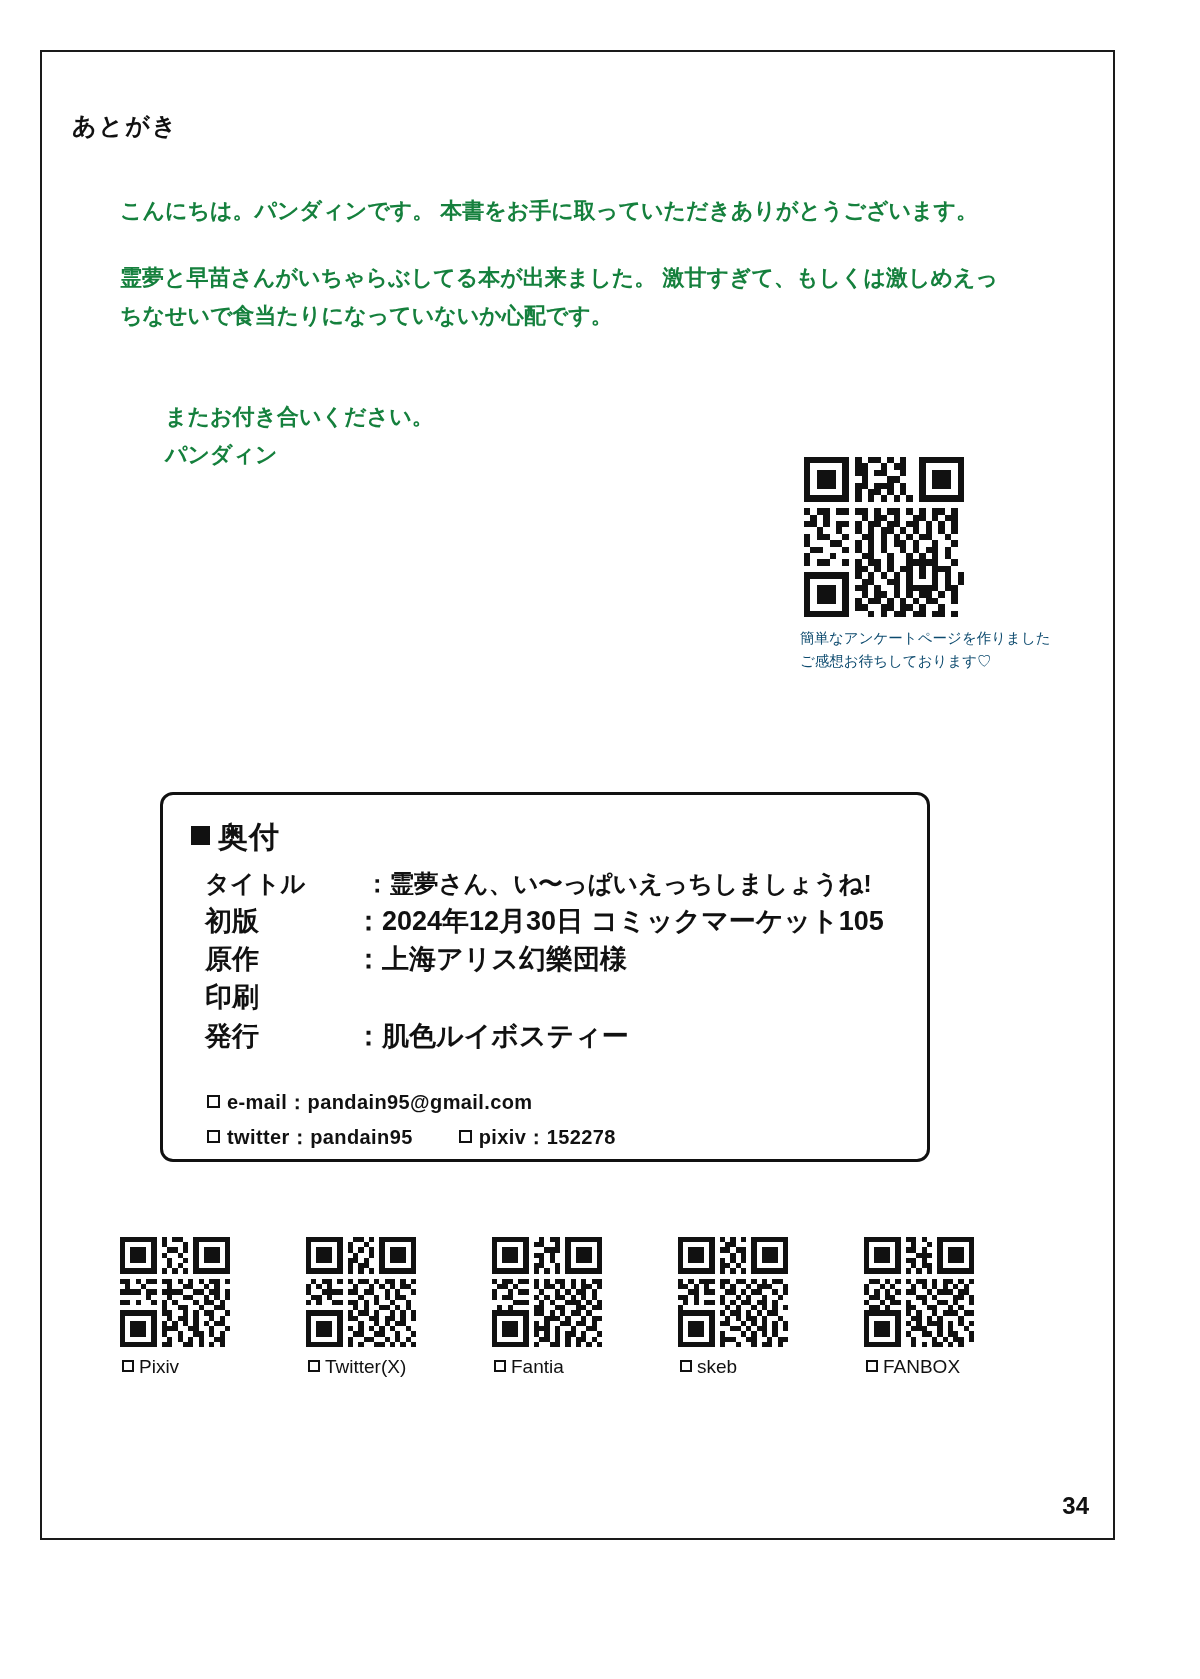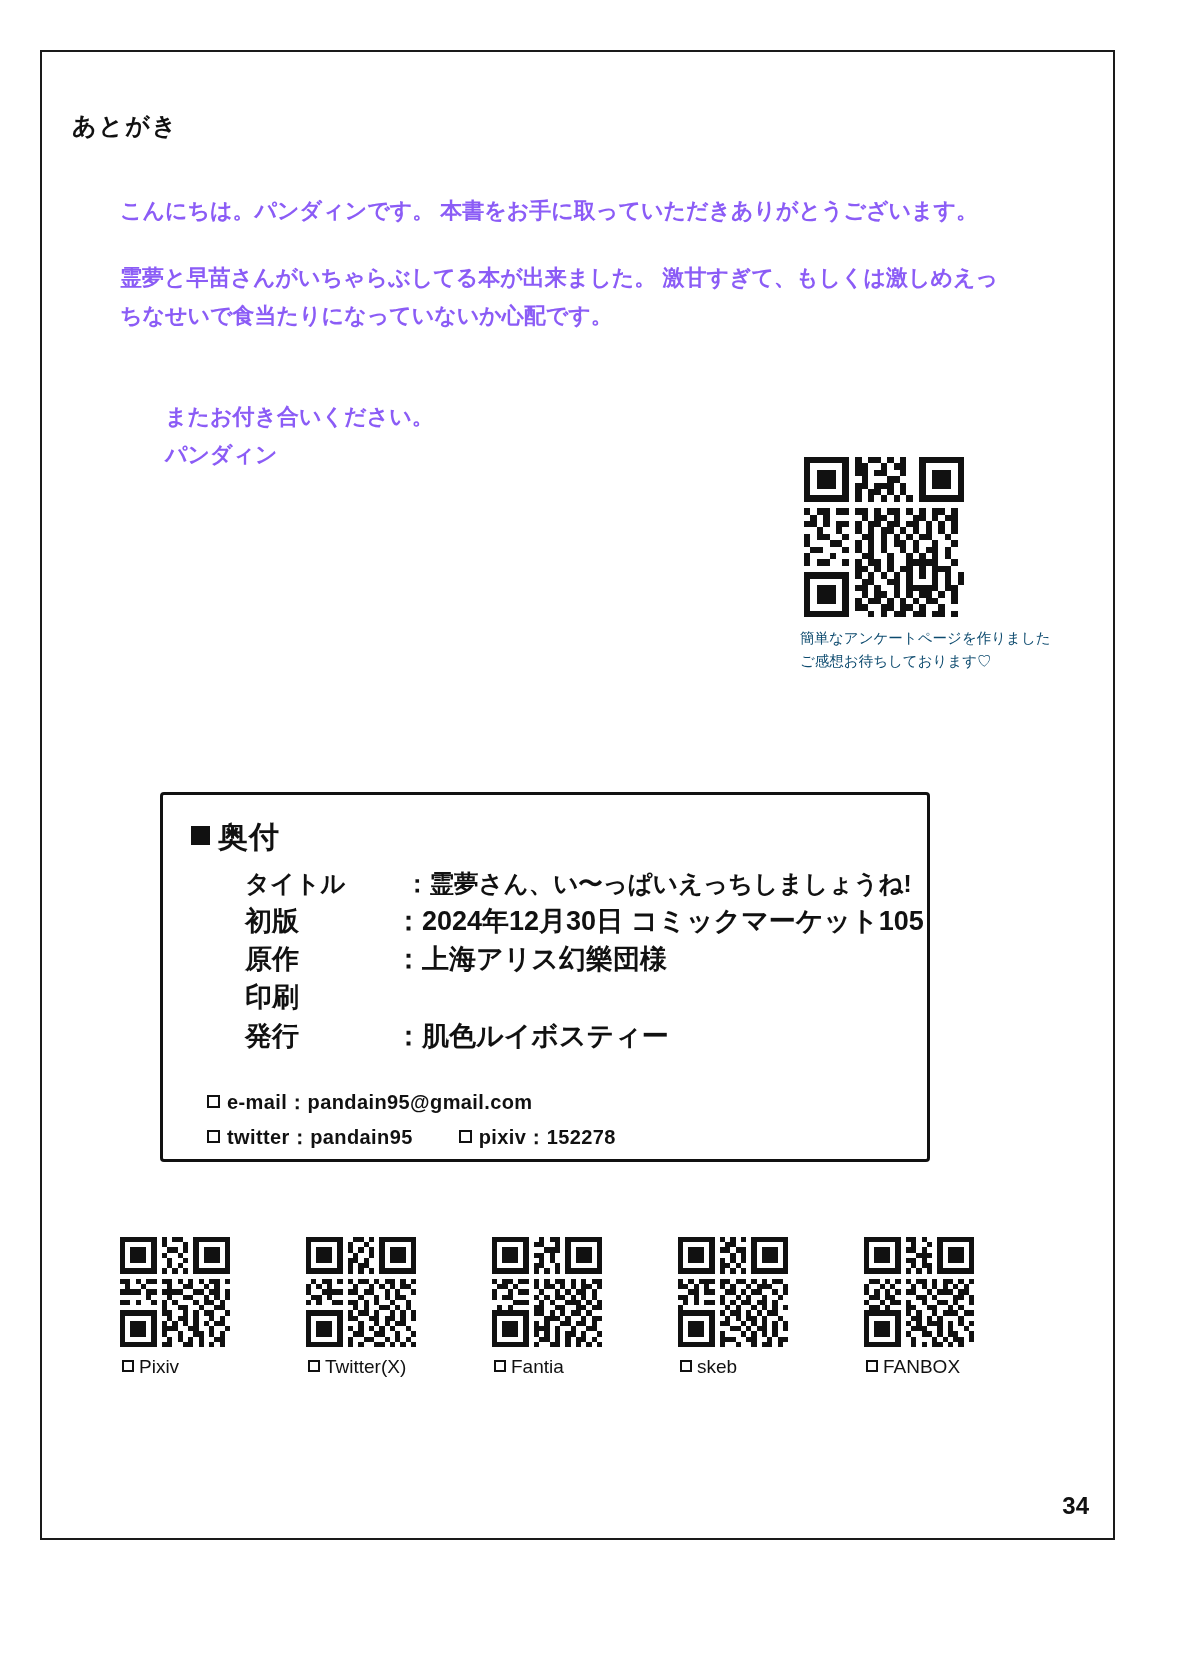--- a/index.html
+++ b/index.html
@@ -36,21 +36,21 @@
     color: #111;
   }
   .afterword-body {
     position: absolute;
     left: 78px;
     top: 140px;
     width: 880px;
     font-size: 22px;
     line-height: 1.75;
     font-weight: bold;
-    color: #8b5cf6;
+    color: #15803d;
   }
   .afterword-body p { margin: 0 0 28px 0; }
   .afterword-sign { margin-top: 62px; }
   .afterword-sign .l { display: block; margin-left: 45px; }
 
   
   .survey-block {
     position: absolute;
     left: 758px;
     top: 405px;
@@ -72,21 +72,21 @@
   .survey-caption .l { display: block; }
 
   
   .colophon {
     position: absolute;
     left: 118px;
     top: 740px;
     width: 770px;
     height: 370px;
     border: 3px solid #111;
-    border-radius: 4px;
+    border-radius: 13px;
     background: #fff;
   }
   .colophon-head {
     position: absolute;
     left: 28px;
     top: 22px;
     font-size: 30px;
     font-weight: bold;
     letter-spacing: 1px;
   }
@@ -100,21 +100,21 @@
   }
   .colophon-rows {
     position: absolute;
     left: 42px;
     top: 72px;
     width: 700px;
     font-size: 27px;
     font-weight: bold;
     line-height: 1.42;
   }
-  .crow { display: flex; align-items: baseline; white-space: nowrap; margin-left: 40px; }
+  .crow { display: flex; align-items: baseline; white-space: nowrap; }
   .crow .k { min-width: 150px; display: inline-block; }
   .crow .v { }
   .crow.first { font-size: 24.5px; }
   .crow.first .k { min-width: 160px; }
 
   .colophon-contact {
     position: absolute;
     left: 44px;
     top: 290px;
     font-size: 20px;

